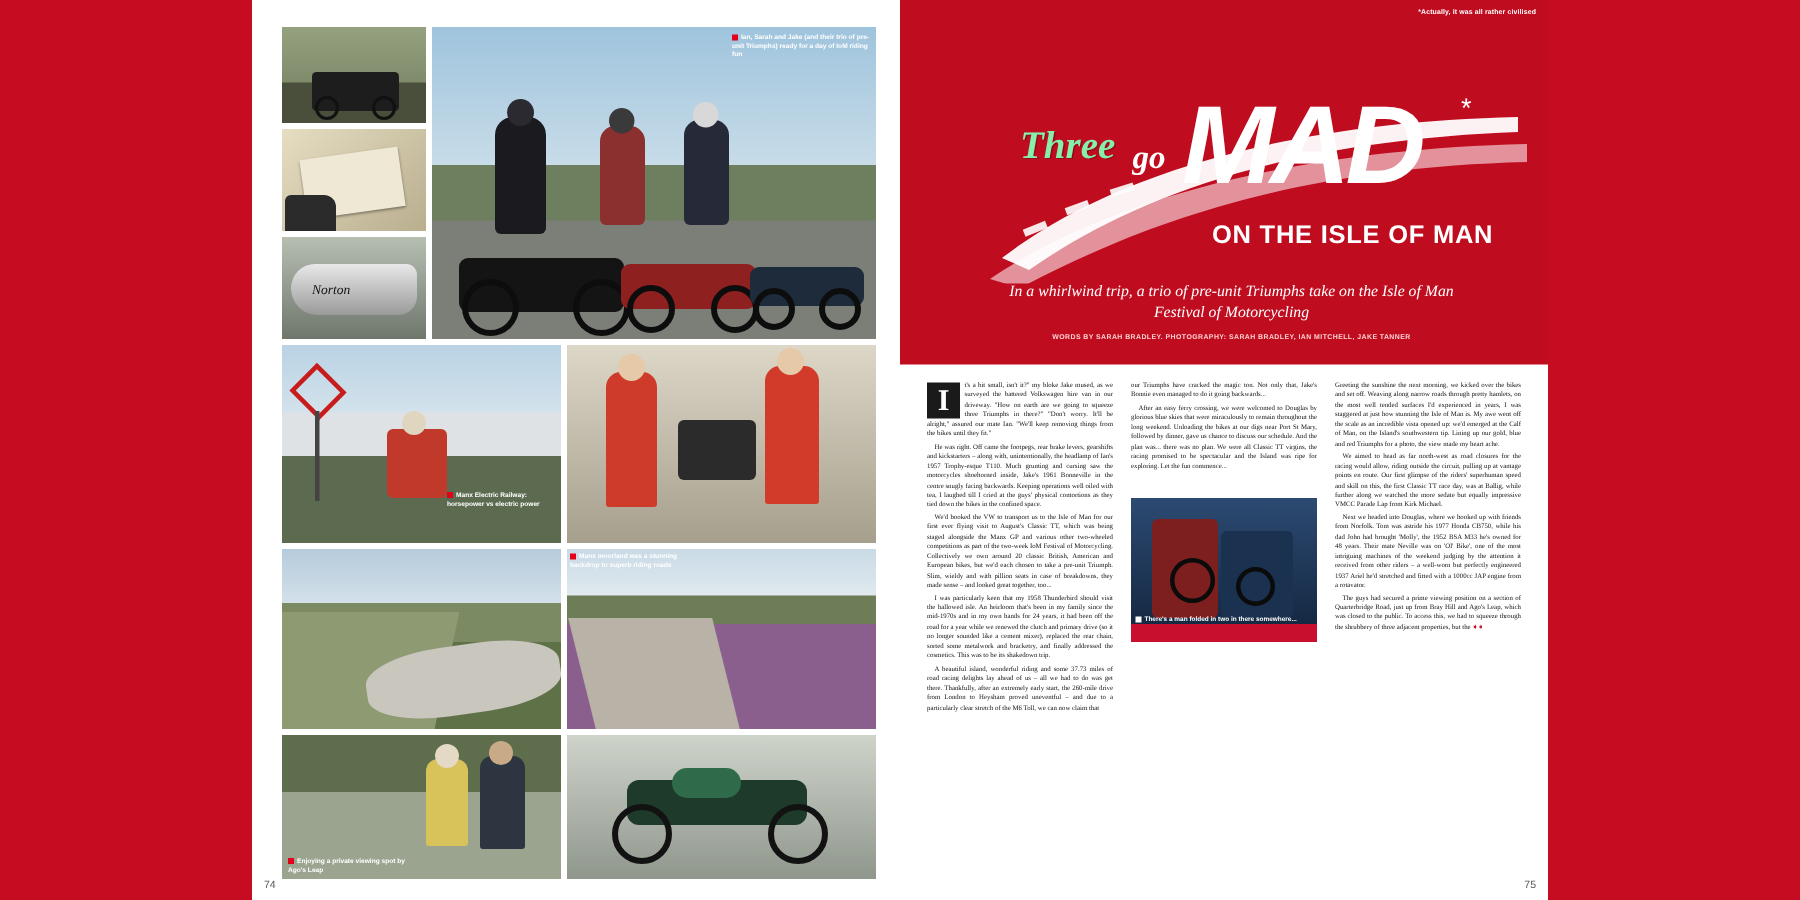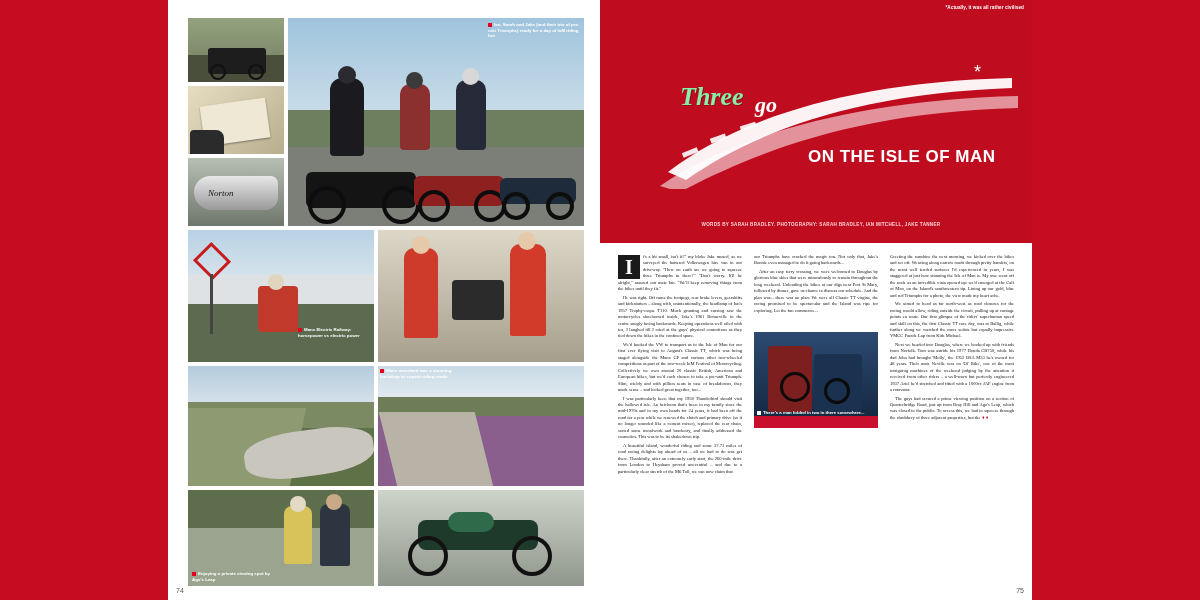--- a/index.html
+++ b/index.html
@@ -354,23 +354,25 @@
         <path d="M0,122 C70,74 190,36 358,32 L358,44 C200,48 100,86 20,128 Z" fill="#ffffff" opacity="0.55"></path>
         <g fill="#ffffff" opacity="0.9">
           <rect x="22" y="86" width="16" height="5" transform="rotate(-22 30 88)"></rect>
           <rect x="50" y="72" width="16" height="5" transform="rotate(-20 58 74)"></rect>
           <rect x="80" y="60" width="16" height="5" transform="rotate(-17 88 62)"></rect>
         </g>
       </svg>
 
       <div class="title-three">Three</div>
       <div class="title-go">go</div>
+      <div class="title-mad">MAD</div>
       <div class="title-star">*</div>
       <div class="title-iom">ON THE ISLE OF MAN</div>
 
+      <div class="standfirst">In a whirlwind trip, a trio of pre-unit Triumphs take on the Isle of Man Festival of Motorcycling</div>
       <div class="byline">WORDS BY SARAH BRADLEY. PHOTOGRAPHY: SARAH BRADLEY, IAN MITCHELL, JAKE TANNER</div>
     </div>
 
     <div class="body-area">
 
       <div class="col c1">
         <p class="first"><span class="dropcap">I</span><span>t's a bit small, isn't it?" my bloke Jake mused, as we surveyed the battered Volkswagen hire van in our driveway. "How on earth are we going to squeeze three Triumphs in there?" "Don't worry. It'll be alright," assured our mate Ian. "We'll keep removing things from the bikes until they fit."</span></p>
         <p>He was right. Off came the footpegs, rear brake levers, gearshifts and kickstarters – along with, unintentionally, the headlamp of Ian's 1957 Trophy-esque T110. Much grunting and cursing saw the motorcycles shoehorned inside, Jake's 1961 Bonneville in the centre snugly facing backwards. Keeping operations well oiled with tea, I laughed till I cried at the guys' physical contortions as they tied down the bikes in the confined space.</p>
         <p>We'd booked the VW to transport us to the Isle of Man for our first ever flying visit to August's Classic TT, which was being staged alongside the Manx GP and various other two-wheeled competitions as part of the two-week IoM Festival of Motorcycling. Collectively we own around 20 classic British, American and European bikes, but we'd each chosen to take a pre-unit Triumph. Slim, wieldy and with pillion seats in case of breakdowns, they made sense – and looked great together, too...</p>
         <p>I was particularly keen that my 1958 Thunderbird should visit the hallowed isle. An heirloom that's been in my family since the mid-1970s and in my own hands for 24 years, it had been off the road for a year while we renewed the clutch and primary drive (so it no longer sounded like a cement mixer), replaced the rear chain, sorted some metalwork and bracketry, and finally addressed the cosmetics. This was to be its shakedown trip.</p>

